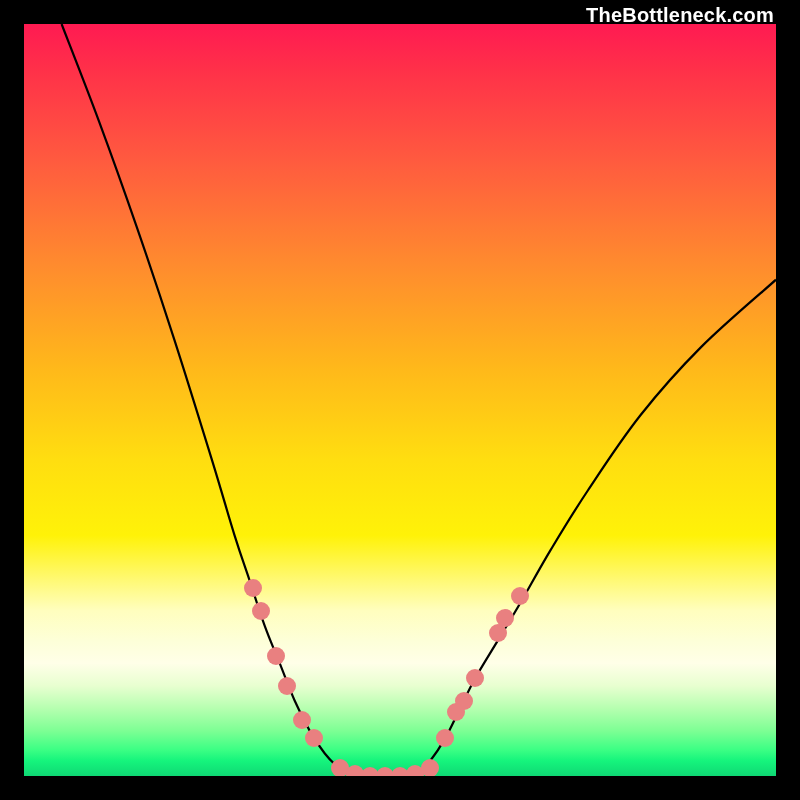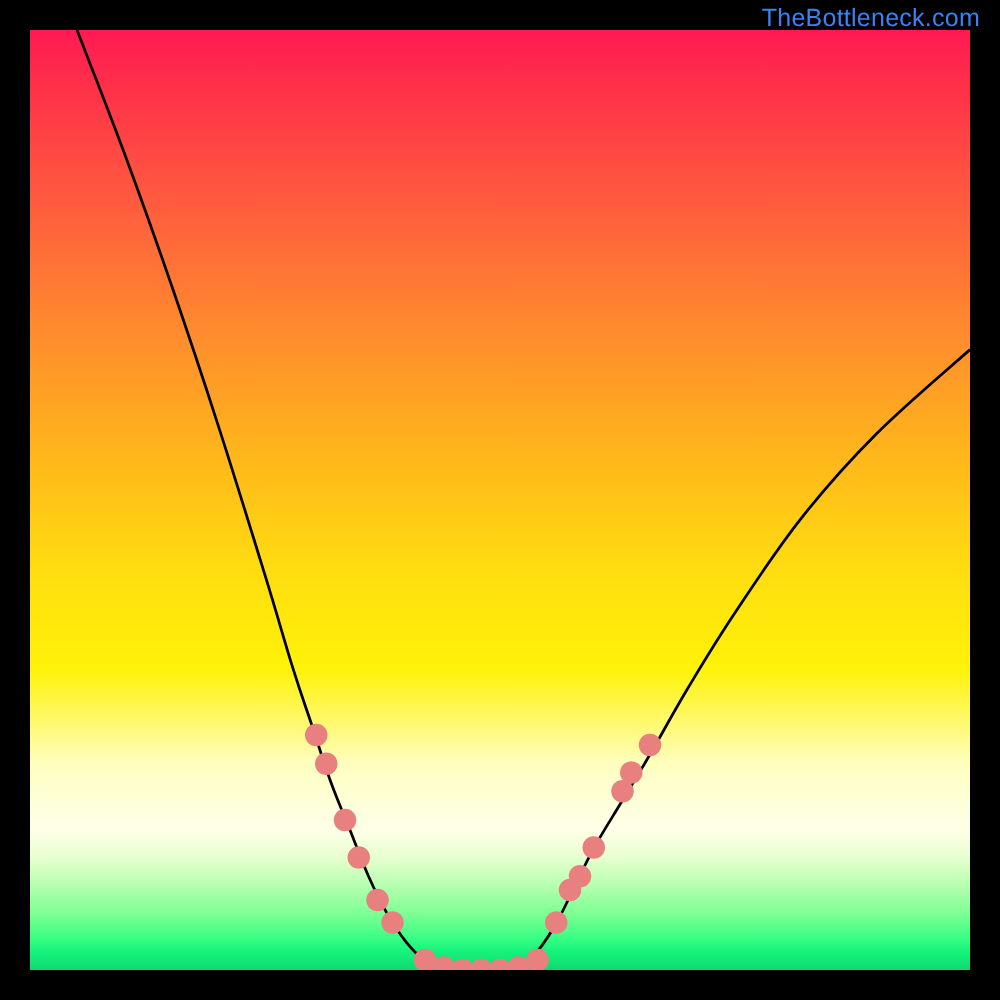--- a/index.html
+++ b/index.html
@@ -59,24 +59,24 @@
     position: absolute;
     width: 18px;
     height: 18px;
     border-radius: 50%;
     background: #e98080;
     transform: translate(-50%, -50%);
   }
   .watermark {
     position: absolute;
     top: 4px;
-    right: 16px;
-    color: #3b82f6;
+    right: 26px;
+    color: #ffffff;
     font-size: 20px;
-    font-weight: 400;
+    font-weight: 700;
     letter-spacing: 0.2px;
     user-select: none;
   }
 </style>
 </head>
 <body>
 
 <div class="stage">
   <div class="plot">
     <div class="gradient"></div>

